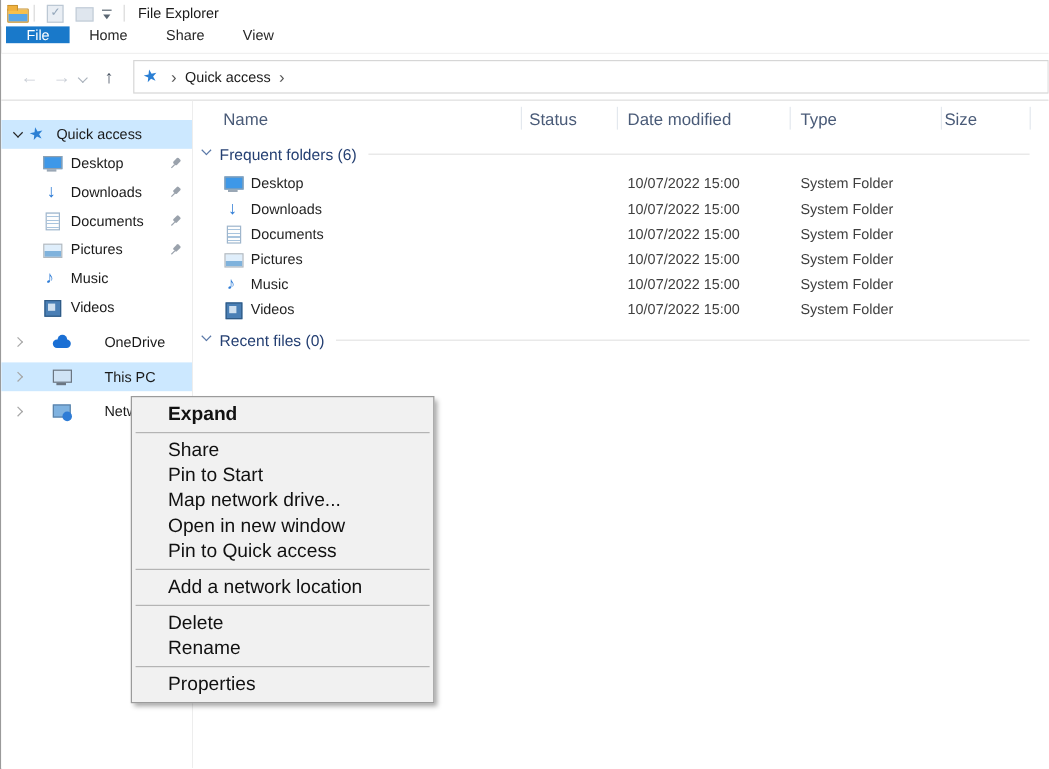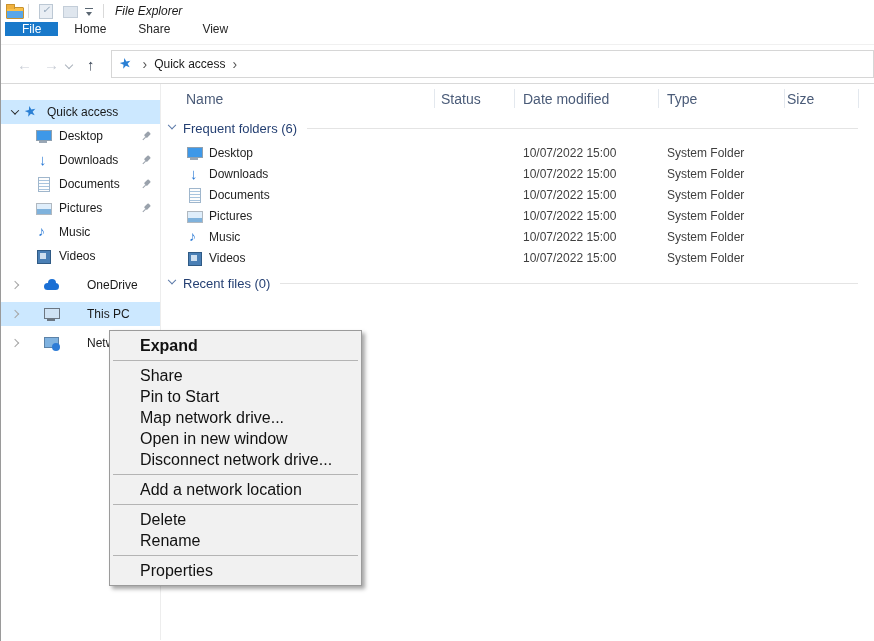--- a/index.html
+++ b/index.html
@@ -1,21 +1,21 @@
 <!DOCTYPE html>
 <html><head>
 <meta charset="utf-8">
 <style>
   * { margin:0; padding:0; box-sizing:border-box; }
   html,body { background:#fff; }
   body { font-family:"Liberation Sans", sans-serif; font-size:12px; color:#1a1a1a; }
   .window { position:relative; width:874px; height:641px; background:#fff; overflow:hidden; border-left:1px solid #9a9a9a; }
 
   
-  .titlebar { height:22px; display:flex; align-items:center; padding-left:4px; background:#fff;font-style:italic; }
+  .titlebar { height:22px; display:flex; align-items:center; padding-left:4px; background:#fff; }
   .qat-sep { width:1px; height:14px; background:#d9d9d9; margin:0 5px; }
   .win-title { font-size:12px; color:#1a1a1a; margin-left:6px; }
   .qat-btn { width:16px; height:16px; position:relative; margin:0 3px; }
   .qat-caret { width:12px; height:16px; position:relative; margin:0 2px; }
   .qat-caret::before { content:""; position:absolute; left:1px; top:5px; width:8px; border-top:1.5px solid #5a6672; }
   .qat-caret::after { content:""; position:absolute; left:2px; top:9px; border-left:3px solid transparent; border-right:3px solid transparent; border-top:4px solid #5a6672; }
 
   
   .tabbar { height:23px; display:flex; align-items:flex-start; padding-left:4px; border-bottom:1px solid #f0f0f0; }
   .tab { padding:0 16px; display:flex; align-items:center; font-size:12px; color:#262626; cursor:default; }
@@ -319,22 +319,22 @@
       <div class="cm-item bold">Expand</div>
 
       <div class="cm-item sep-before">Share</div>
 
       <div class="cm-item">Pin to Start</div>
 
       <div class="cm-item">Map network drive...</div>
 
       <div class="cm-item">Open in new window</div>
 
-
-      <div class="cm-item">Disconnect network drive...</div>
+      <div class="cm-item">Pin to Quick access</div>
+
 
       <div class="cm-item sep-before">Add a network location</div>
 
       <div class="cm-item sep-before">Delete</div>
 
       <div class="cm-item">Rename</div>
 
       <div class="cm-item sep-before">Properties</div>
 
   </div>

